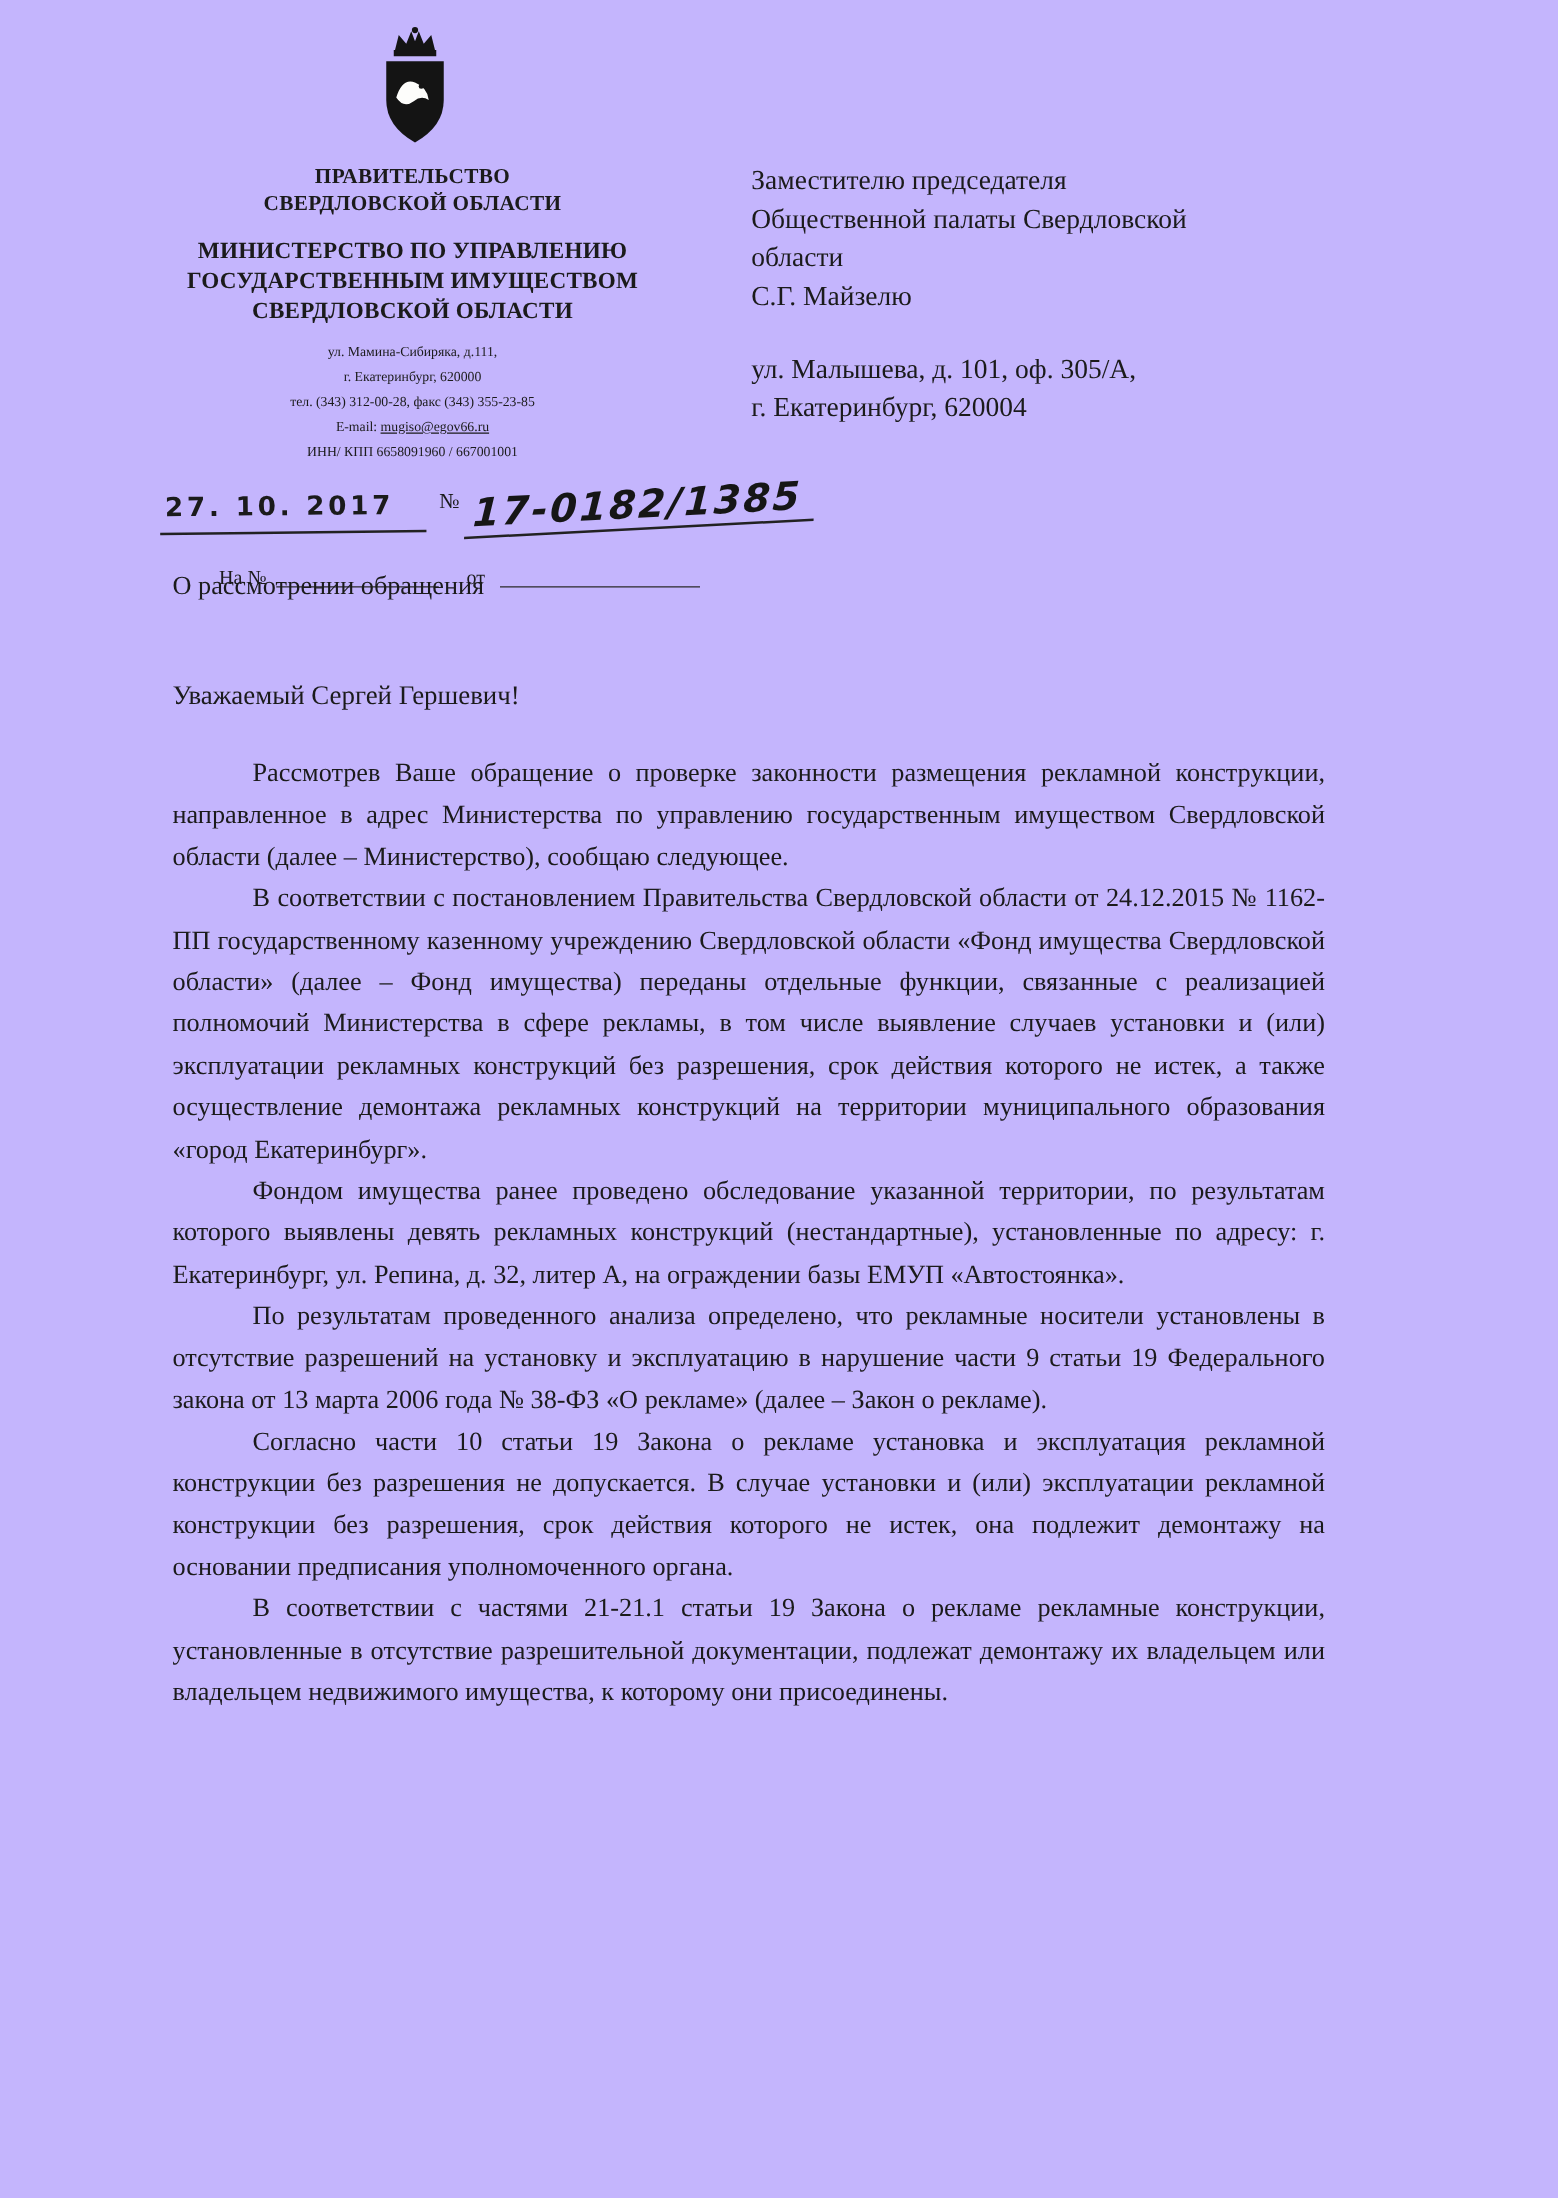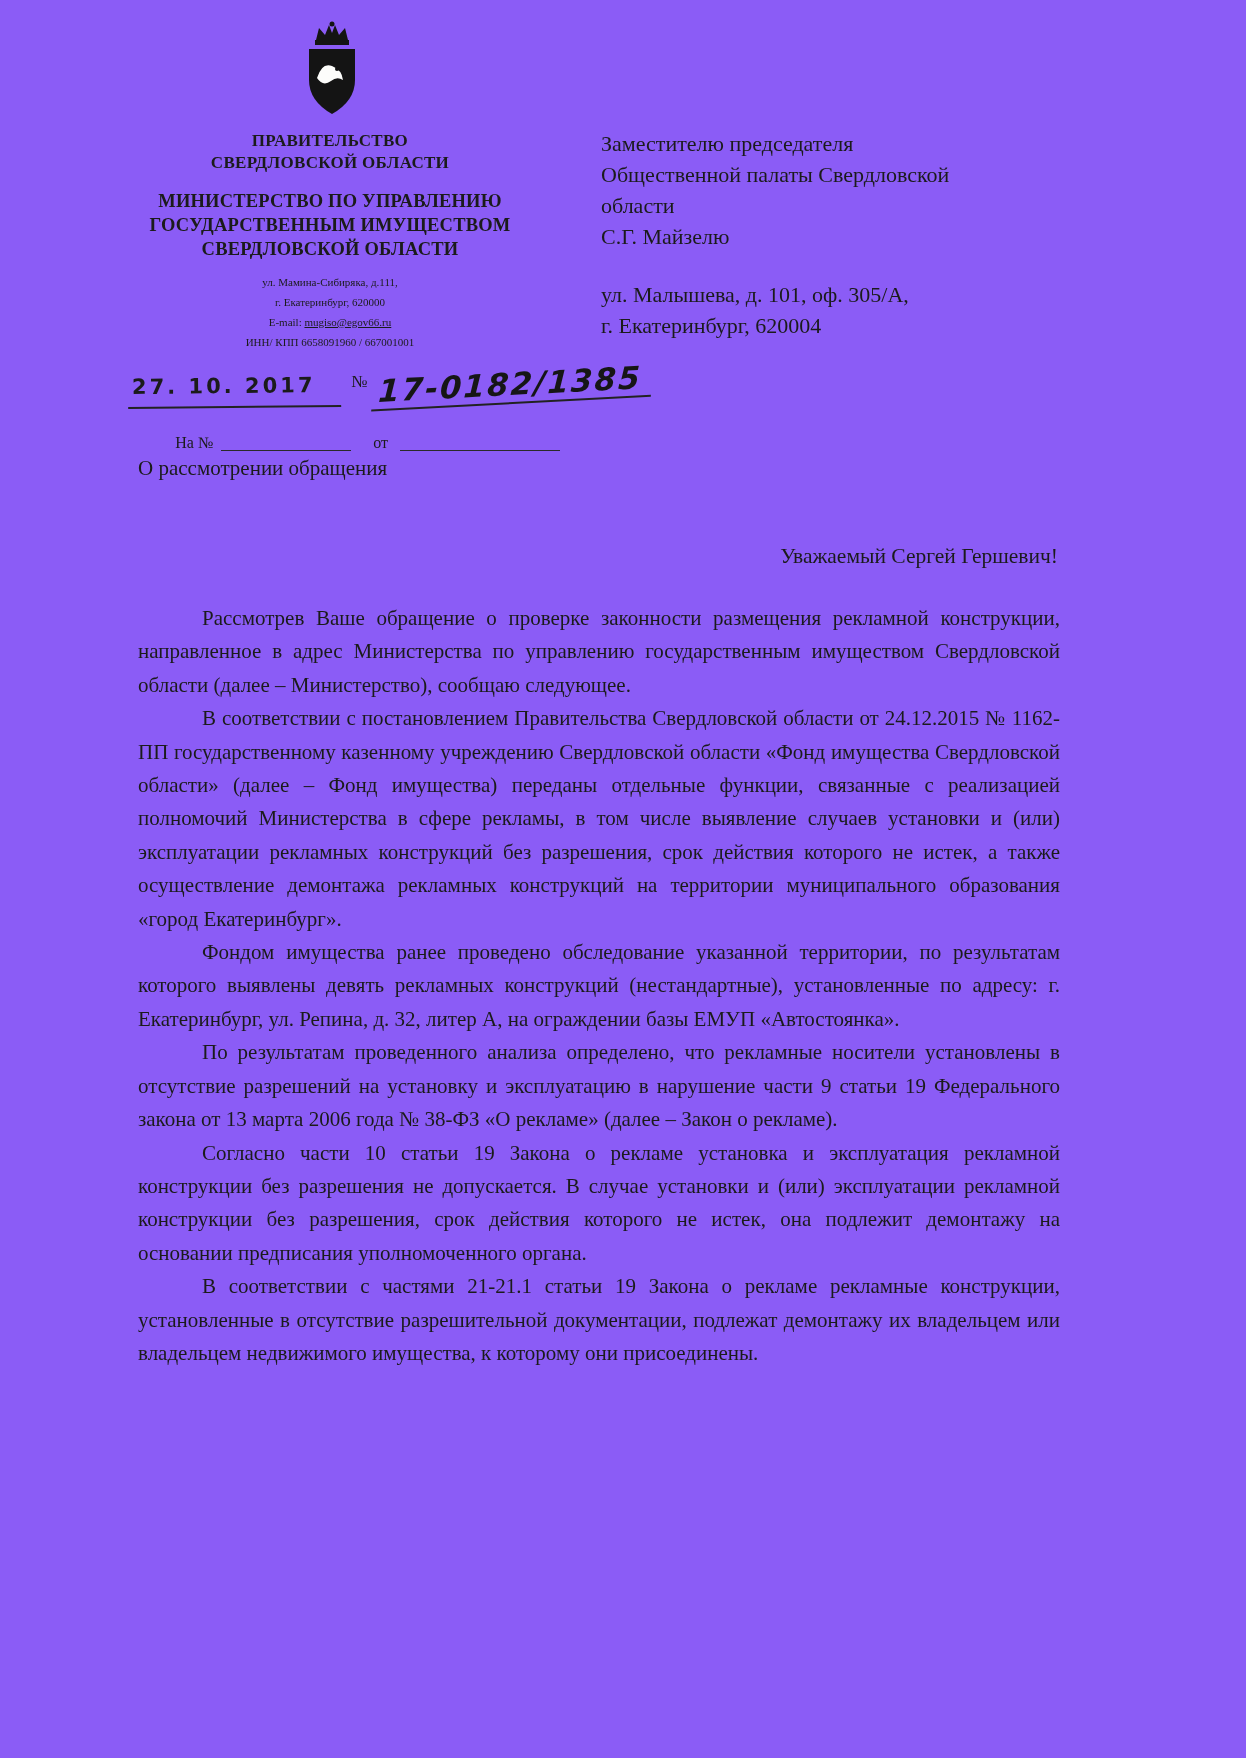--- a/index.html
+++ b/index.html
@@ -2,21 +2,21 @@
 <html lang="ru"><head>
 <meta charset="utf-8">
 <style>
   * { margin:0; padding:0; box-sizing:border-box; }
   html,body { background:#ffffff; }
   .page {
     position:relative;
     width:1246px;
     height:1758px;
     margin:0 auto;
-    background:#8b5cf6;
+    background:#c4b5fd;
     font-family:"Liberation Serif", serif;
     color:#1b1b1b;
     overflow:hidden;
   }
 
   
   .emblem { position:absolute; left:298px; top:20px; width:68px; height:100px; }
 
   
   .sender { position:absolute; left:100px; top:130px; width:460px; text-align:center; }
@@ -52,21 +52,21 @@
   .blank-line { display:inline-block; border-bottom:1.4px solid #2a2a2a; height:16px; vertical-align:-3px; }
   .blank-na { width:130px; margin:0 18px 0 4px; }
   .blank-ot { width:160px; margin-left:8px; }
 
   
   .addressee { position:absolute; left:601px; top:128px; width:460px; font-size:22px; line-height:31px; }
   .addressee-address { margin-top:27px; }
 
   
   .subject { position:absolute; left:138px; top:456px; font-size:21px; }
-  .salutation { position:absolute; left:138px; top:544px; width:920px; text-align:right; font-size:21.5px; }
+  .salutation { position:absolute; left:138px; top:544px; width:920px; text-align:left; font-size:21.5px; }
   .content { position:absolute; left:138px; top:602px; width:922px; }
   .content p {
     font-size:21px; line-height:33.4px;
     text-align:justify; text-indent:64px;
     text-justify:inter-word;
   }
 </style>
 </head>
 <body>
 
@@ -89,20 +89,21 @@
 
     <div class="ministry">
       <div class="ministry-line">МИНИСТЕРСТВО ПО УПРАВЛЕНИЮ</div>
       <div class="ministry-line">ГОСУДАРСТВЕННЫМ ИМУЩЕСТВОМ</div>
       <div class="ministry-line">СВЕРДЛОВСКОЙ ОБЛАСТИ</div>
     </div>
 
     <div class="contact">
       <div>ул. Мамина-Сибиряка, д.111,</div>
       <div>г. Екатеринбург, 620000</div>
+      <div>тел. (343) 312-00-28, факс (343) 355-23-85</div>
       <div>
         <span>E-mail:</span>
         <span class="email-link">mugiso@egov66.ru</span>
       </div>
       <div>ИНН/ КПП 6658091960 / 667001001</div>
     </div>
 
     <div class="date-row">
       <span class="date-stamp">27. 10. 2017</span>
       <span class="num-sign">№</span>

